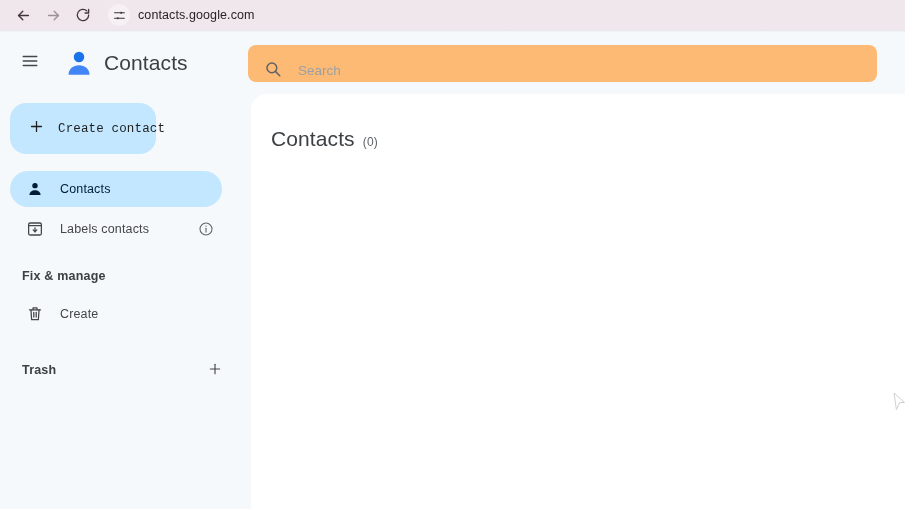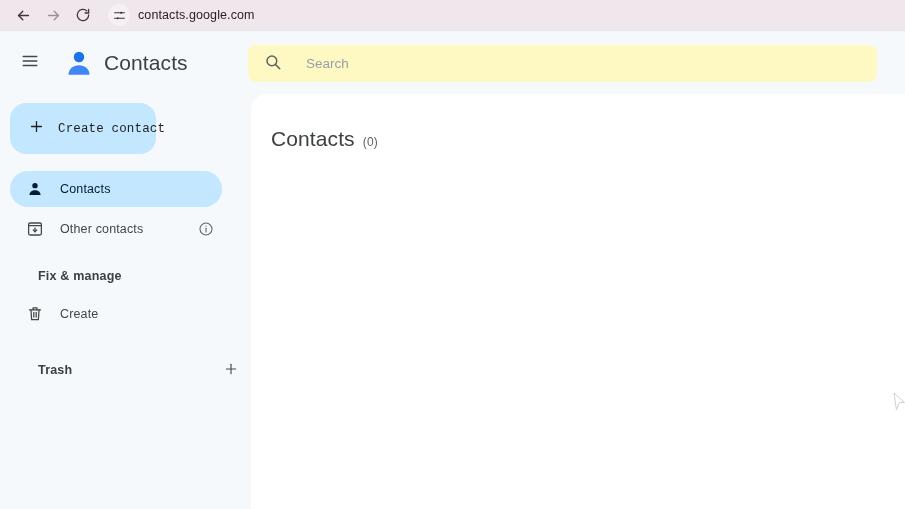--- a/index.html
+++ b/index.html
@@ -98,26 +98,26 @@
     font-size: 21px;
     color: #3c4043;
     letter-spacing: 0.1px;
     font-weight: 400;
   }
 
   .search-wrap {
     position: absolute;
     left: 248px; top: 45px;
     width: 629px; height: 37px;
-    background: #fef9c3;
+    background: #fdba74;
     border-radius: 8px;
     display: flex;
-    align-items: center;
+    align-items: flex-end;
     padding-left: 16px;
-    gap: 24px;
+    gap: 16px;
   }
   .search-icon { color: #5f6368; display:block; flex:0 0 auto; }
   .search-input {
     border: none;
     outline: none;
     background: transparent;
     font-family: "Liberation Sans", sans-serif;
     font-size: 13.5px;
     color: #3c4043;
     width: 560px;
@@ -188,21 +188,21 @@
     transform: translateY(-50%);
     color: #5f6368;
     display: flex;
     align-items: center;
   }
 
   .nav-spacer-sm { height: 2px; }
 
   .section-title {
     margin-top: 22px;
-    margin-left: 38px;
+    margin-left: 22px;
     font-size: 12.5px;
     font-weight: 700;
     color: #3c4043;
     letter-spacing: 0.2px;
   }
   .section-title.labels-row {
     margin-top: 25px;
     width: 212px;
     display: flex;
     align-items: center;
@@ -361,21 +361,21 @@
 
       <div class="nav-item rounded-all">
         <span class="nav-ic">
           <svg width="18" height="18" viewBox="0 0 24 24" fill="none" stroke="currentColor" stroke-width="1.7" stroke-linecap="round" stroke-linejoin="round">
             <rect x="3.5" y="4" width="17" height="16" rx="2"></rect>
             <path d="M3.5 7.6h17"></path>
             <path d="M12 10.6v5"></path>
               <path d="M9.6 13.2L12 15.6l2.4-2.4"></path>
           </svg>
         </span>
-        <span class="nav-label">Other contacts</span>
+        <span class="nav-label">Labels contacts</span>
         <span class="nav-trailing">
           <svg width="16" height="16" viewBox="0 0 24 24" fill="none" stroke="currentColor" stroke-width="1.6" stroke-linecap="round">
             <circle cx="12" cy="12" r="9"></circle>
             <path d="M12 11v5.4"></path>
             <circle cx="12" cy="7.6" r="1" fill="currentColor" stroke="none"></circle>
           </svg>
         </span>
       </div>
 
       <div class="section-title">Fix &amp; manage</div>

